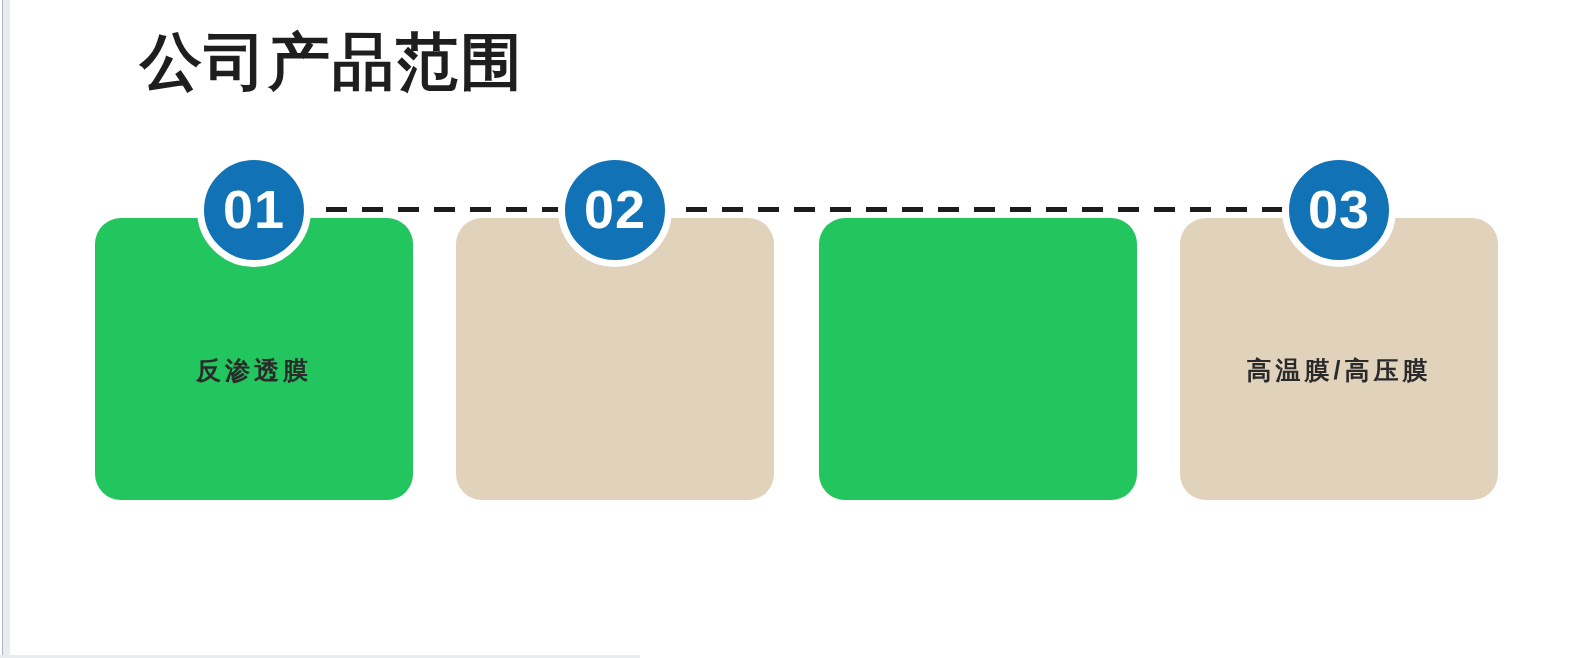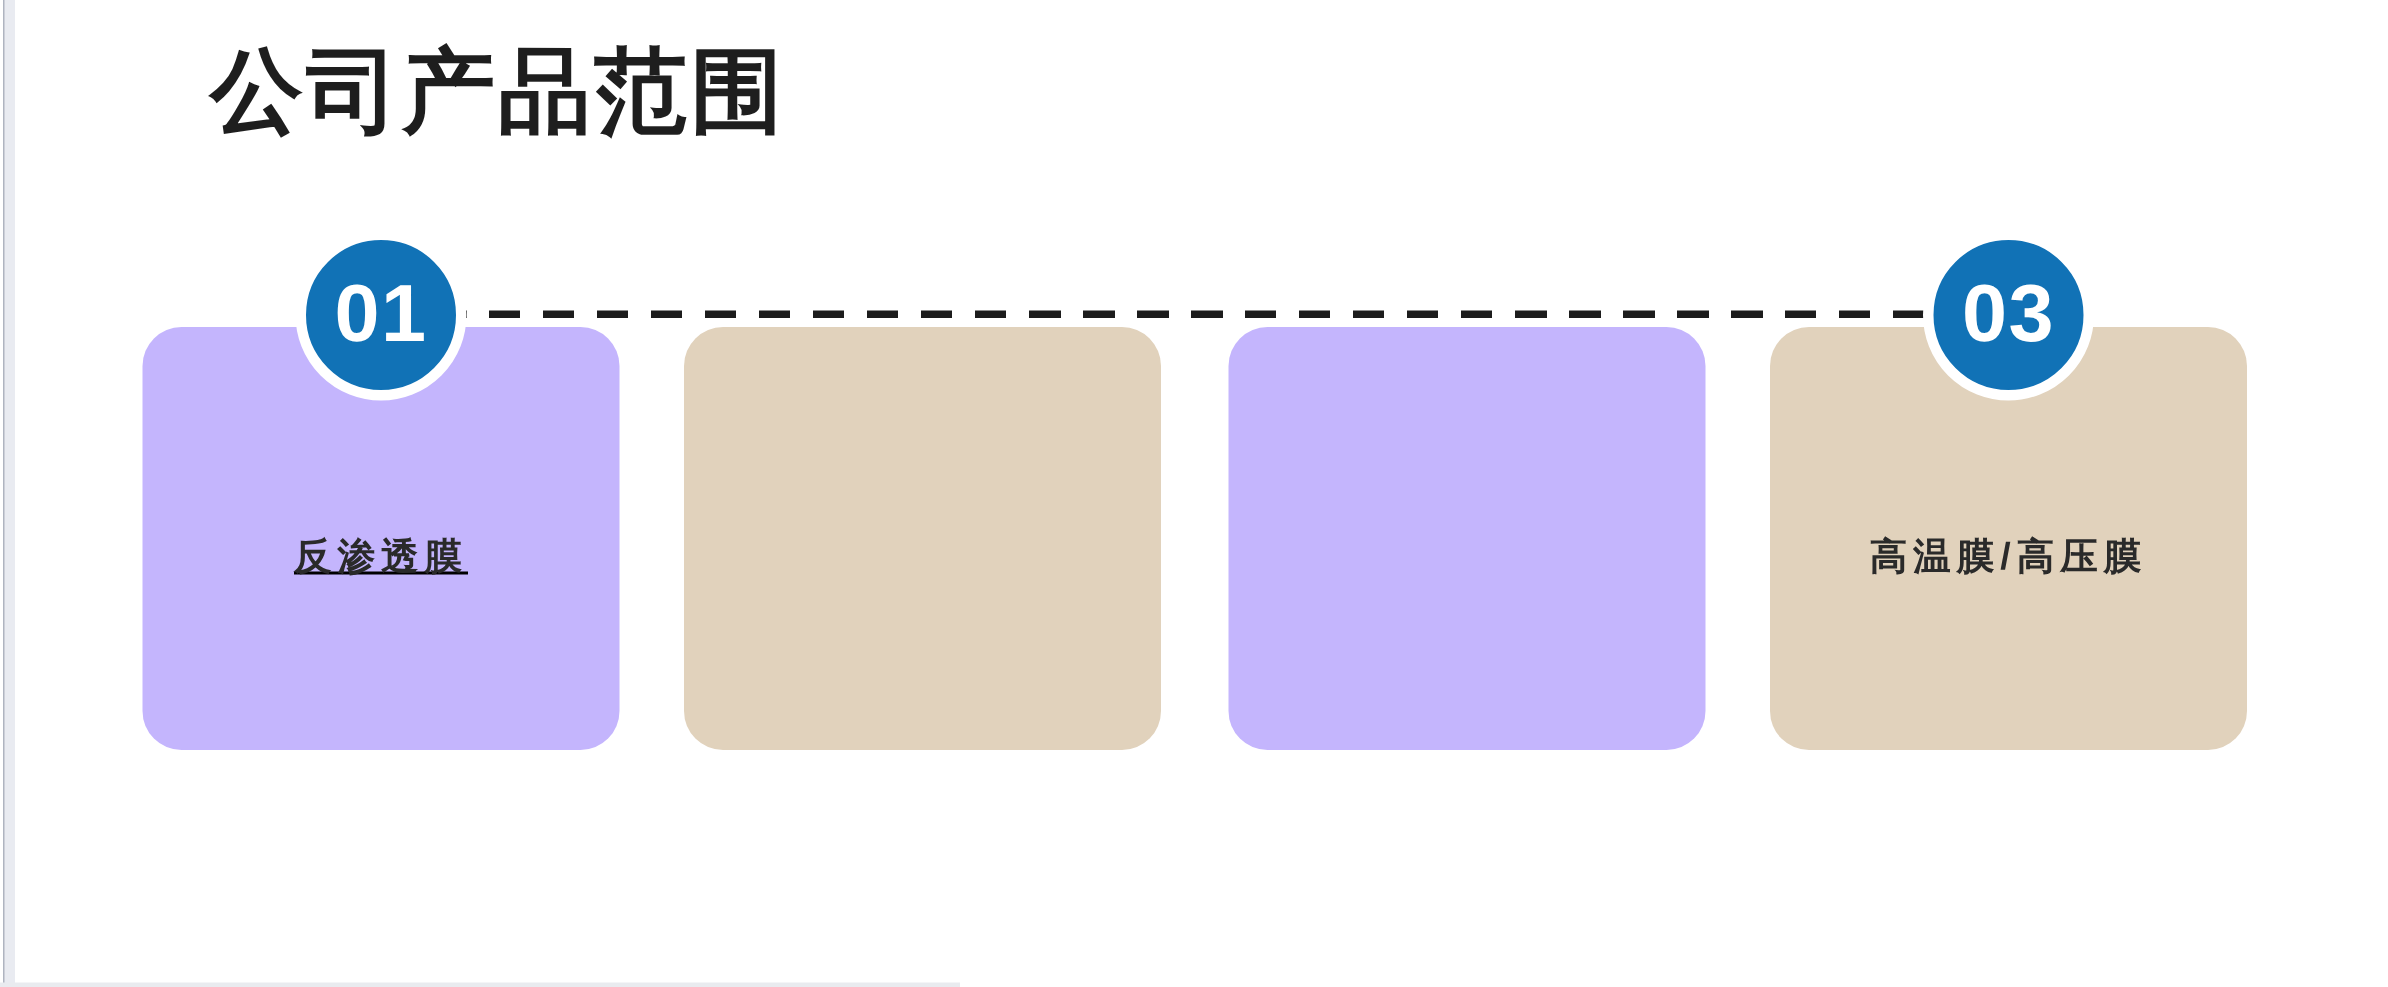--- a/index.html
+++ b/index.html
@@ -33,21 +33,21 @@
     background:repeating-linear-gradient(90deg,#1C1C1C 0 21px,transparent 21px 36px);
     z-index:1;
   }
 
   
   .card{
     position:absolute;top:218px;width:318px;height:282px;
     border-radius:26px;
     display:flex;align-items:center;justify-content:center;
   }
-  .card--blue{background:#c4b5fd;text-decoration:underline;}
+  .card--blue{background:#22c55e;}
   .card--tan{background:#E1D2BC;}
   .card-label{
     font-size:25px;font-weight:700;color:#2A2A2A;letter-spacing:4px;
     transform:translateY(11px);white-space:nowrap;
   }
 
   
   .badge{
     position:absolute;top:-65px;left:102px;width:100px;height:100px;
     background:#1172B6;border:7px solid #ffffff;border-radius:50%;
@@ -84,20 +84,23 @@
   <div class="dash-line"></div>
 
   <section class="card card--blue" style="left:95px">
     <div class="badge">
       <span>01</span>
     </div>
     <div class="card-label">反渗透膜</div>
   </section>
 
   <section class="card card--tan" style="left:456px">
+    <div class="badge">
+      <span>02</span>
+    </div>
   </section>
 
   <section class="card card--blue" style="left:819px">
   </section>
 
   <section class="card card--tan" style="left:1180px">
     <div class="badge">
       <span>03</span>
     </div>
     <div class="card-label">高温膜/高压膜</div>

